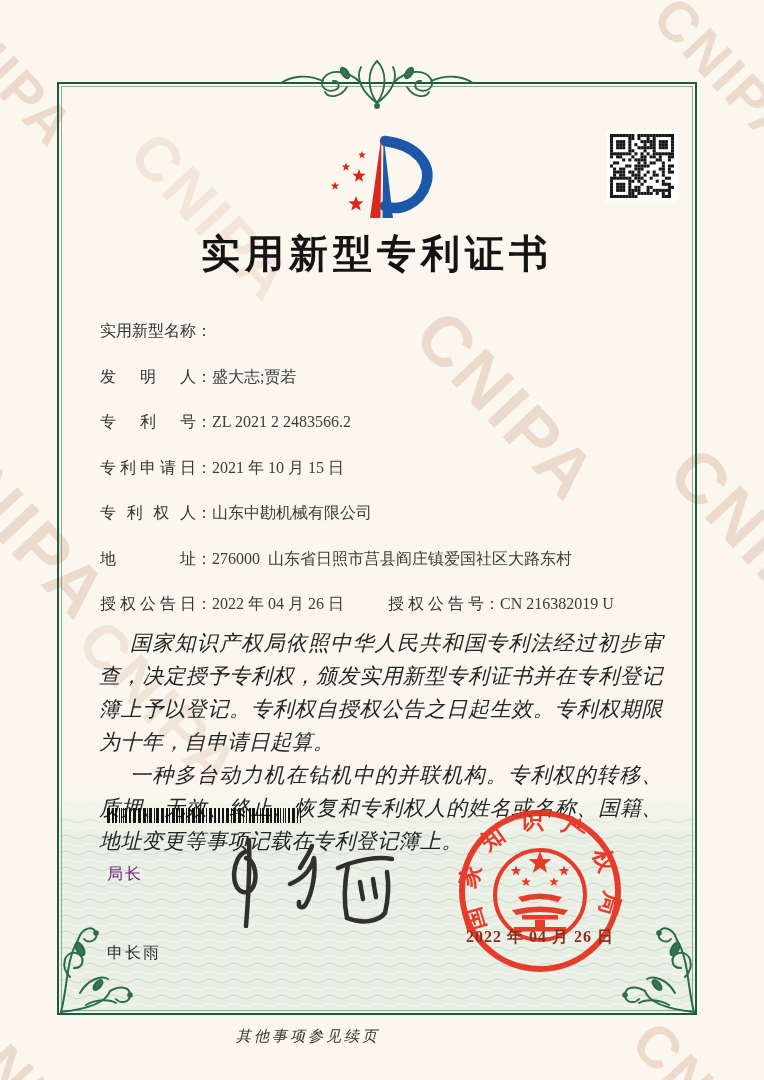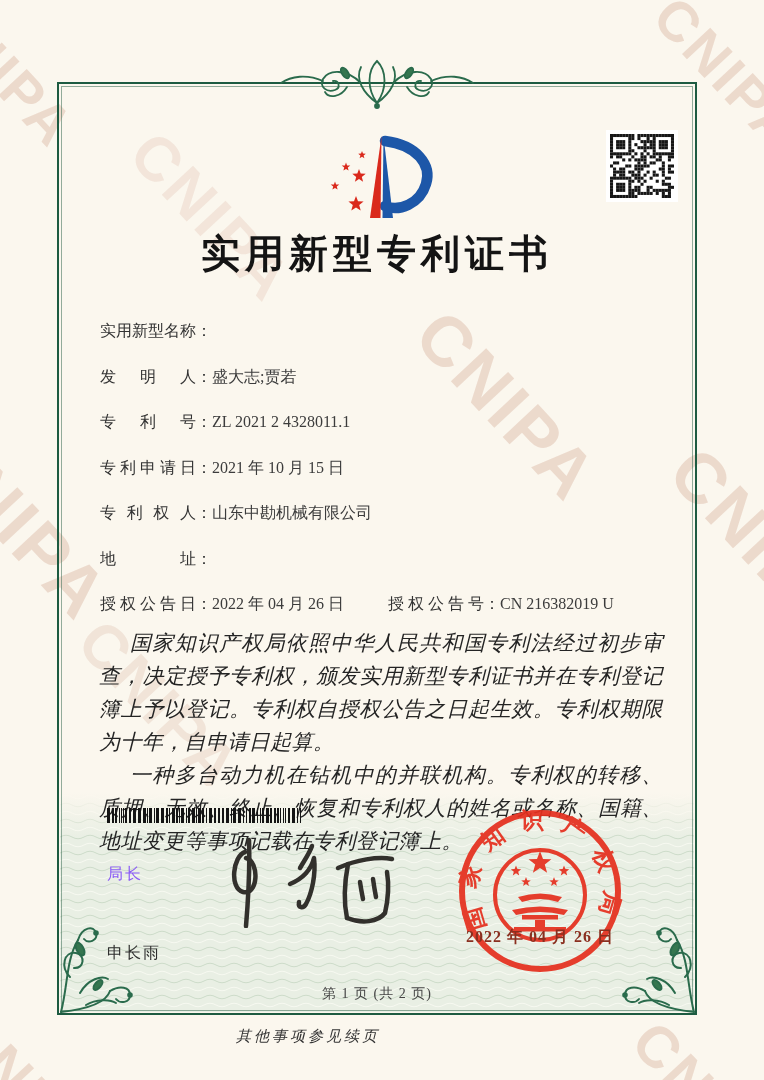--- a/index.html
+++ b/index.html
@@ -47,21 +47,21 @@
   .lchars{display:inline-flex;justify-content:space-between;width:96px;}
   .fvalue{white-space:pre;color:#3c3c3c;}
   .pair2{position:absolute;left:288px;top:0;}
 
   
   .body-text{position:absolute;left:99px;top:627px;width:564px;z-index:5;}
   .body-text p{margin:0;text-indent:31px;font-size:21px;line-height:33px;color:#242424;
                font-style:italic;text-align:justify;letter-spacing:.4px;}
 
   .barcode{position:absolute;left:107px;top:808px;z-index:5;}
-  .sig-title{position:absolute;left:107px;top:864px;font-size:16px;color:#8b5cf6;letter-spacing:2px;z-index:5;}
+  .sig-title{position:absolute;left:107px;top:864px;font-size:16px;color:#701a75;letter-spacing:2px;z-index:5;}
   .sig-name{position:absolute;left:107px;top:943px;font-size:16px;color:#2e2e2e;letter-spacing:2px;z-index:5;}
   .signature{position:absolute;left:218px;top:833px;z-index:5;}
 
   .seal{position:absolute;left:454px;top:805px;z-index:6;opacity:.93;}
   .seal-date{position:absolute;left:454px;top:927px;width:172px;text-align:center;font-size:16px;
              color:#8a2f1f;letter-spacing:1px;z-index:7;font-weight:bold;white-space:pre;}
 
   .page-indicator{position:absolute;left:57px;top:985px;width:640px;text-align:center;
                   font-size:14px;color:#444;letter-spacing:1px;z-index:5;}
   .continuation{position:absolute;left:0;top:1027px;width:616px;text-align:center;font-size:15px;
@@ -448,21 +448,21 @@
         </span><span class="fvalue">盛大志;贾若</span>
     </div>
     <div class="field-row">
       <span class="flabel">
           <span class="lchars">
             <span>专</span>
             <span>利</span>
             <span>号</span>
           </span>
           <span>：</span>
-        </span><span class="fvalue">ZL 2021 2 4328011.1</span>
+        </span><span class="fvalue">ZL 2021 2 2483566.2</span>
     </div>
     <div class="field-row">
       <span class="flabel">
           <span class="lchars">
             <span>专</span>
             <span>利</span>
             <span>申</span>
             <span>请</span>
             <span>日</span>
           </span>
@@ -480,21 +480,21 @@
           <span>：</span>
         </span><span class="fvalue">山东中勘机械有限公司</span>
     </div>
     <div class="field-row">
       <span class="flabel">
           <span class="lchars">
             <span>地</span>
             <span>址</span>
           </span>
           <span>：</span>
-        </span>
+        </span><span class="fvalue">276000  山东省日照市莒县阎庄镇爱国社区大路东村</span>
     </div>
     <div class="field-row">
       <span class="flabel">
           <span class="lchars">
             <span>授</span>
             <span>权</span>
             <span>公</span>
             <span>告</span>
             <span>日</span>
           </span>
@@ -611,15 +611,14 @@
       <rect x="81" y="115" width="10" height="10"></rect>
       <rect x="60" y="122" width="52" height="4.5"></rect>
     </g>
     <path id="sealArc" d="M37.7 126.5 A63 63 0 1 1 134.3 126.5" fill="none"></path>
     <text font-size="23" fill="#e5301f" font-weight="bold" letter-spacing="16" font-family="'Liberation Serif','DejaVu Serif',serif">
       <textPath href="#sealArc" startOffset="50%" text-anchor="middle">国家知识产权局</textPath>
     </text>
   </svg>
   <div class="seal-date">2022 年 04 月 26 日</div>
 
-  <div class="page-indicator">第 1 页 (共 2 页)</div>
   <div class="continuation">其他事项参见续页</div>
 </div>
 
 </body></html>

